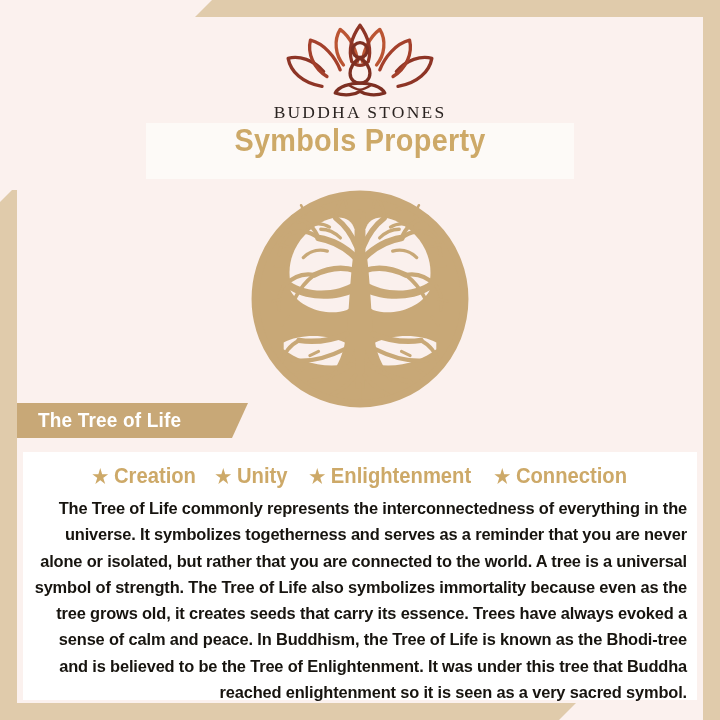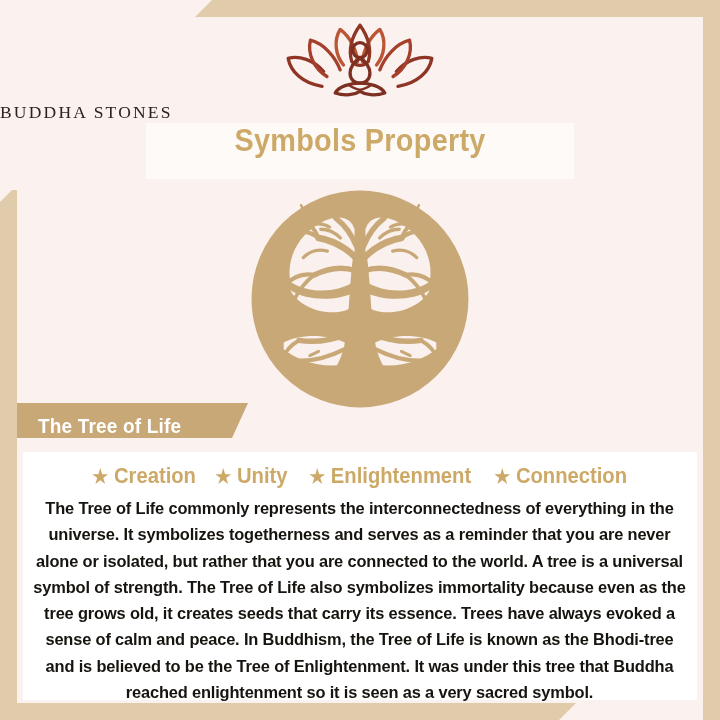--- a/index.html
+++ b/index.html
@@ -67,21 +67,21 @@
     bottom: 17px;
     background: #fbf1ee;
   }
 
   
   .logo-block {
     position: absolute;
     top: 22px;
     left: 0;
     width: 720px;
-    text-align: left;
+    text-align: center;
   }
   .logo-mark {
     display: block;
     margin: 0 auto;
     width: 170px;
     height: 76px;
   }
   .logo-wordmark {
     display: block;
     margin: 4px auto 0;
@@ -130,21 +130,21 @@
   
   .label-ribbon {
     position: absolute;
     top: 403px;
     left: 17px;
     width: 231px;
     height: 35px;
     background: #c8a877;
     clip-path: polygon(0 0, 100% 0, calc(100% - 16px) 100%, 0 100%);
     display: flex;
-    align-items: flex-end;
+    align-items: center;
   }
   .label-ribbon-text {
     padding-left: 22px;
     color: #ffffff;
     font-size: 20px;
     font-weight: bold;
     letter-spacing: 0.2px;
     transform: scaleX(0.95);
     transform-origin: left center;
   }
@@ -184,21 +184,21 @@
     color: #cda968;
   }
 
   .body-copy {
     margin: 6px 0 13px 0;
     padding: 0 10px 0 9px;
     font-size: 16.4px;
     line-height: 26.3px;
     color: #17140f;
     font-weight: 600;
-    text-align: center;
+    text-align: right;
     letter-spacing: -0.15px;
   }
 </style>
 </head>
 <body>
 
 <div id="page-root">
 
   <div class="inner-surface"></div>
 

